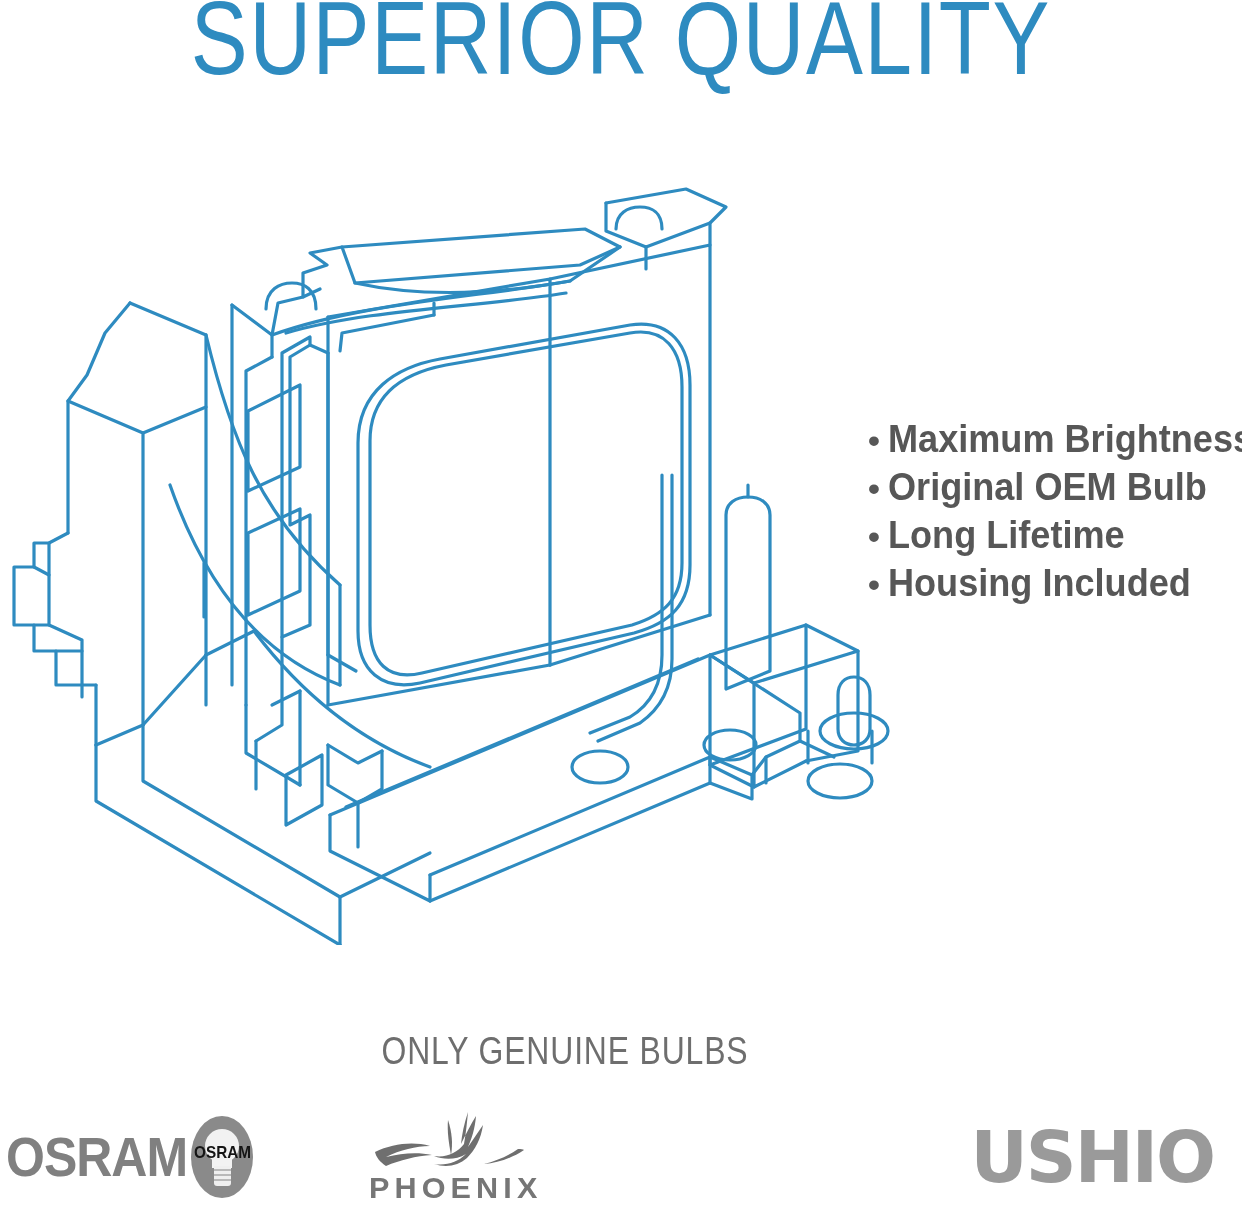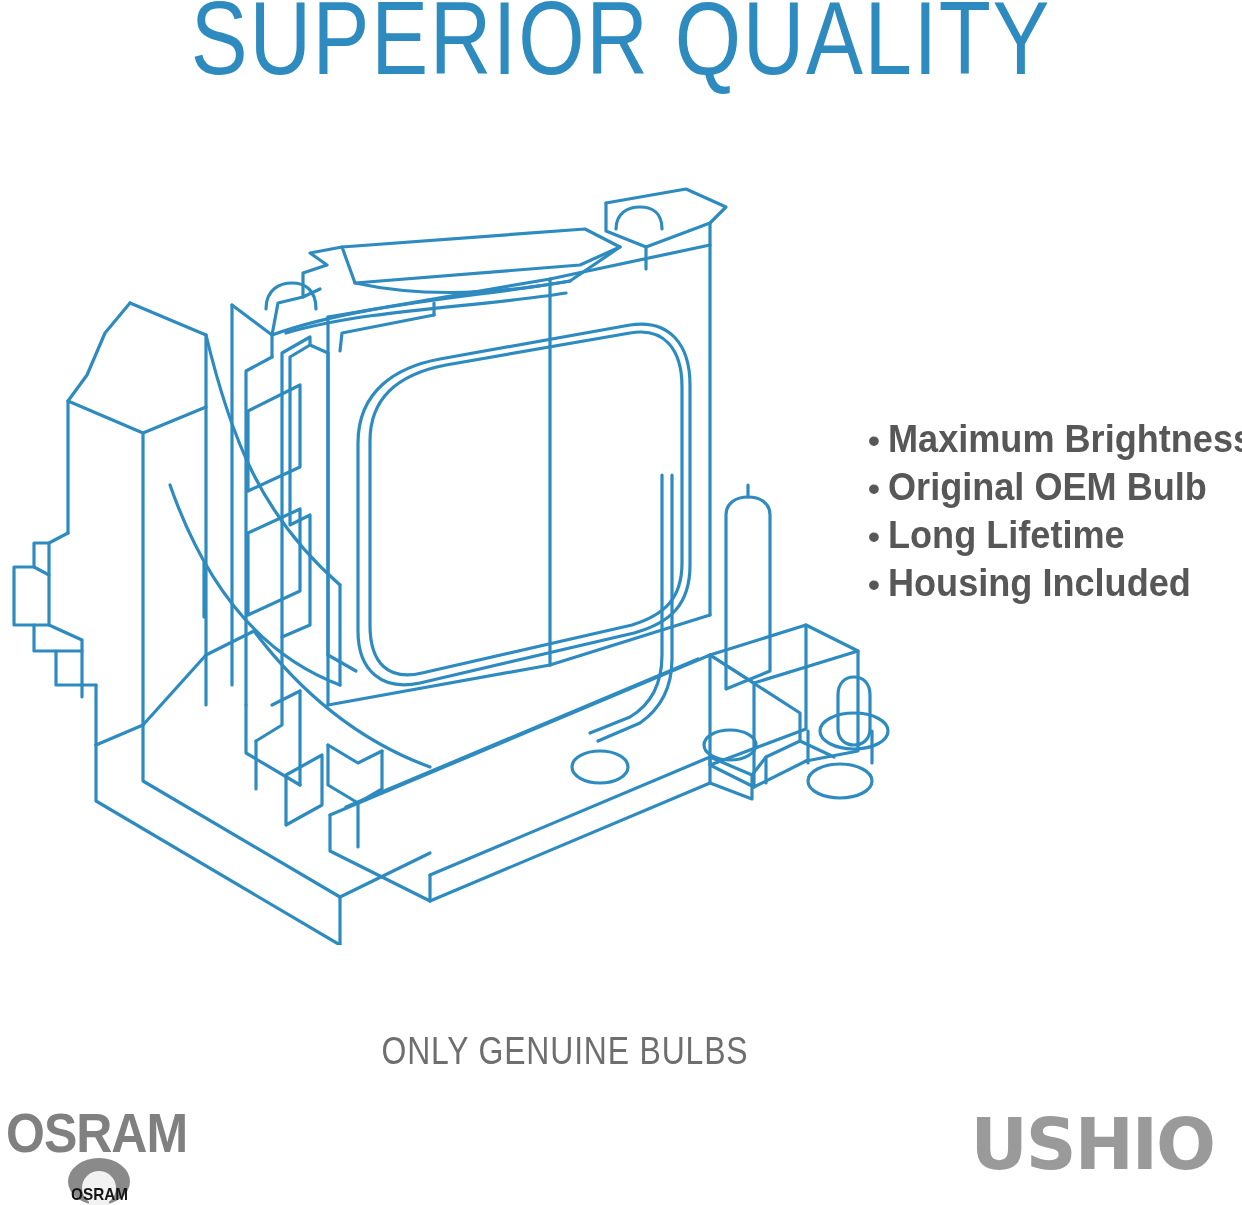--- a/index.html
+++ b/index.html
@@ -105,21 +105,20 @@
     left: 0;
     top: 1108px;
     width: 1242px;
     height: 97px;
   }
   .brand {
     position: absolute;
     display: flex;
     align-items: center;
     height: 97px;
-    flex-direction: column;
   }
 
   
   #brand-osram { left: 6px; top: 0; }
   .osram-word {
     color: #808080;
     font-size: 50px;
     font-weight: bold;
     letter-spacing: -1px;
     transform: scaleY(1.12);
@@ -403,20 +402,33 @@
     <div class="brand" id="brand-osram">
       <span class="osram-word">OSRAM</span>
       <span class="osram-badge">
         <span class="osram-bulb-glass"></span>
         <span class="osram-bulb-neck"></span>
         <span class="osram-bulb-base"></span>
         <span class="osram-badge-text">OSRAM</span>
       </span>
     </div>
 
+    <div class="brand" id="brand-phoenix">
+      <span class="phoenix-mark">
+        <svg viewBox="0 0 160 62" xmlns="http://www.w3.org/2000/svg">
+          <g fill="#6f6f6f">
+            <path d="M96 2 C 92 14 90 24 89 34 C 94 24 99 14 104 6 C 103 18 100 28 96 37 C 101 30 106 22 111 15 C 109 29 103 40 95 48 C 86 56 74 58 62 54 C 74 56 86 52 94 44 C 84 50 72 50 62 46 C 74 48 85 43 92 34 C 94 23 95 12 96 2 Z"></path>
+            <path d="M3 42 C 20 34 40 31 58 36 C 44 36 28 40 14 47 C 30 43 46 42 60 45 C 44 46 28 50 14 56 C 8 52 4 47 3 42 Z"></path>
+            <path d="M152 40 C 140 48 126 53 112 54 C 124 51 136 46 146 39 C 149 39 151 39 152 40 Z"></path>
+            <path d="M76 10 C 80 22 81 34 79 45 C 77 34 75 22 76 10 Z"></path>
+          </g>
+        </svg>
+      </span>
+      <span class="phoenix-word">PHOENIX</span>
+    </div>
 
 
     <div class="brand" id="brand-ushio">
       <span class="ushio-word">USHIO</span>
     </div>
 
   </div>
 </div>
 
 </body></html>

